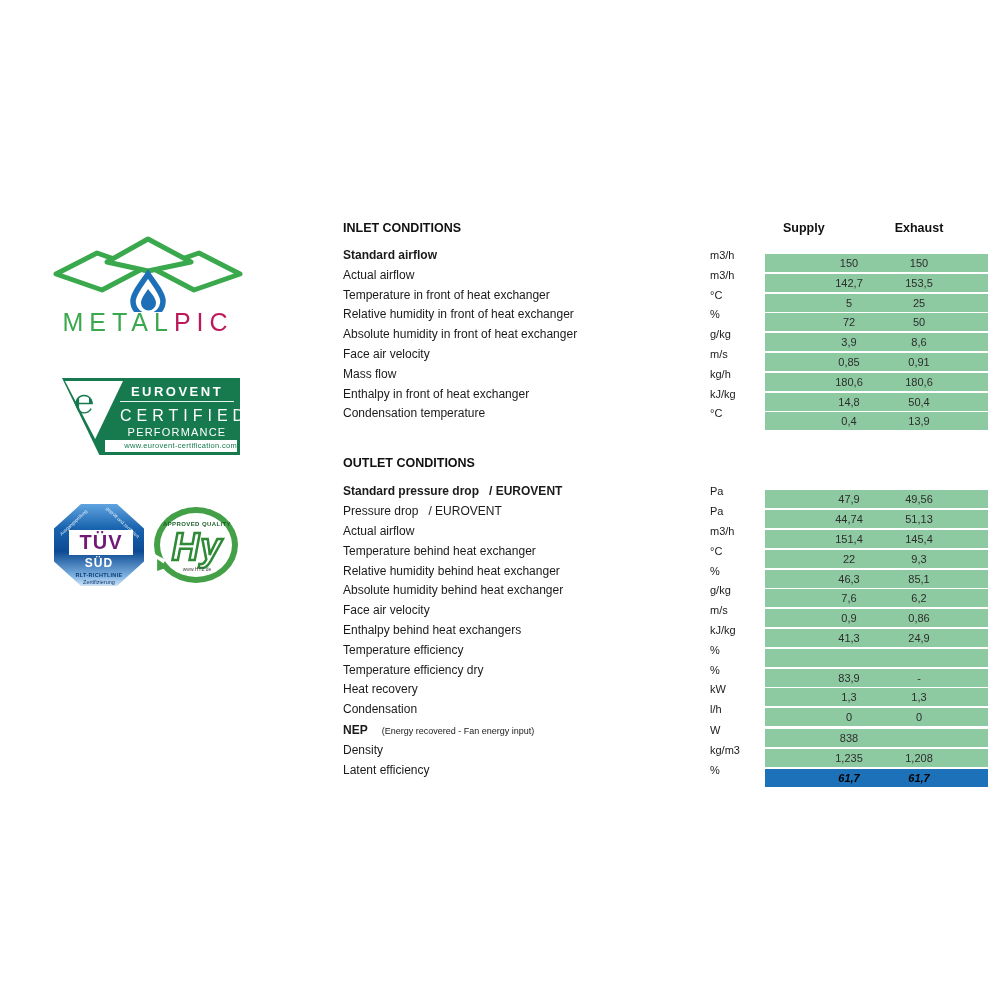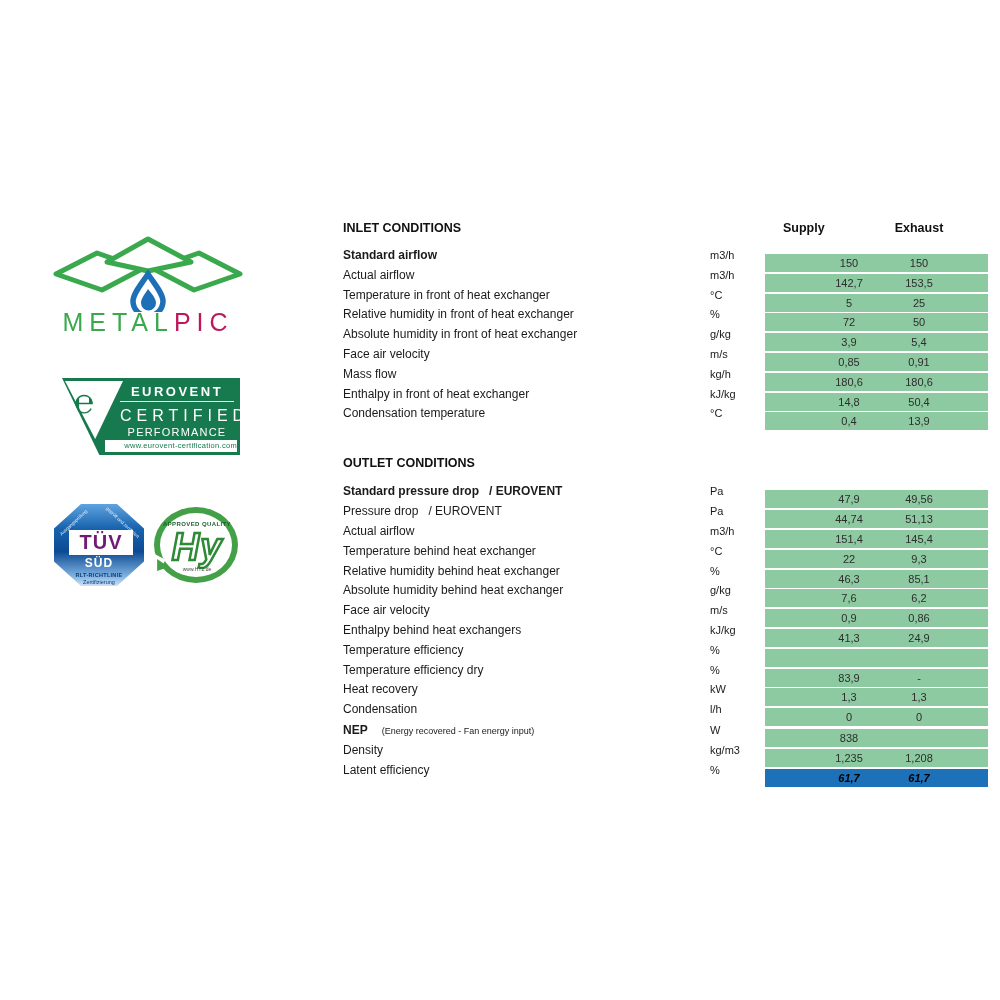--- a/index.html
+++ b/index.html
@@ -184,21 +184,21 @@
     </div>
   </div>
 
   <div class="trow">
     <div class="tlabel">
       <span>Absolute humidity in front of heat exchanger</span>
     </div>
     <div class="tunit">g/kg</div>
     <div class="tbar">
       <span class="sup">3,9</span>
-      <span class="exh">5,4</span>
+      <span class="exh">8,6</span>
     </div>
   </div>
 
   <div class="trow">
     <div class="tlabel">
       <span>Face air velocity</span>
     </div>
     <div class="tunit">m/s</div>
     <div class="tbar">
       <span class="sup">0,85</span>

